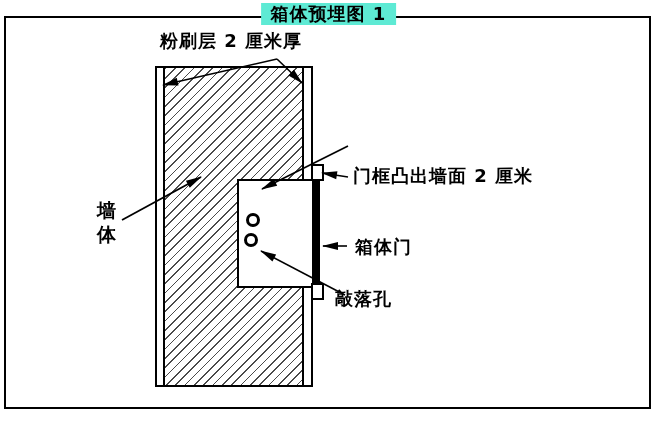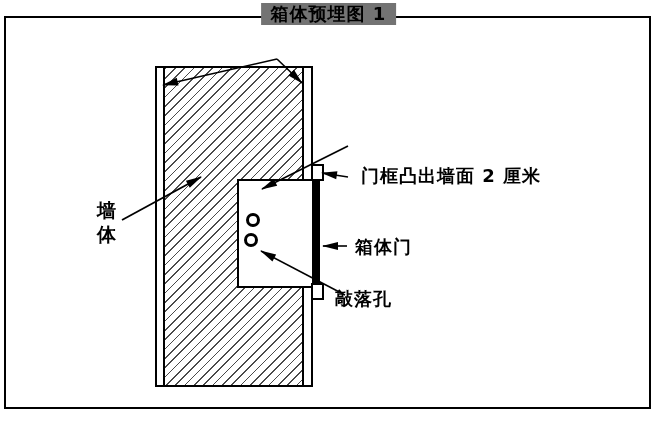--- a/index.html
+++ b/index.html
@@ -14,21 +14,21 @@
   
   .frame{
     position:absolute;left:4px;top:16px;
     width:647px;height:393px;
     border:2px solid #000;
     box-sizing:border-box;
   }
   .title{
     position:absolute;top:3px;left:50%;
     transform:translateX(-50%);
-    background:#737373;
+    background:#5eead4;
     padding:0 10px;
     font-size:18px;font-weight:bold;letter-spacing:1px;
     white-space:nowrap;line-height:22px;
     z-index:6;
   }
   
   .wall{
     position:absolute;left:155px;top:66px;
     width:158px;height:321px;
     border:2px solid #000;
@@ -86,21 +86,21 @@
   }
   .lbl{
     position:absolute;
     font-size:18px;font-weight:bold;letter-spacing:1px;
     line-height:19px;white-space:nowrap;
     z-index:6;
   }
   .lbl-plaster{left:160px;top:31px;}
   .lbl-wall{left:97px;top:198px;line-height:24px;white-space:pre-line;text-align:center;font-size:19px;}
   .lbl-embed{left:347px;top:127px;}
-  .lbl-doorframe{left:361px;top:166px;}
+  .lbl-doorframe{left:353px;top:166px;}
   .lbl-door{left:355px;top:237px;}
   .lbl-knockout{left:335px;top:289px;}
 </style>
 </head>
 <body>
 
 <div class="canvas">
 
   <div class="frame"></div>
 
@@ -127,19 +127,20 @@
     </defs>
     <line x1="277" y1="59" x2="163" y2="85" stroke="#000" stroke-width="1.6" marker-end="url(#arr)"></line>
     <line x1="277" y1="59" x2="302" y2="83" stroke="#000" stroke-width="1.6" marker-end="url(#arr)"></line>
     <line x1="122" y1="220" x2="201" y2="177" stroke="#000" stroke-width="1.8" marker-end="url(#arr)"></line>
     <line x1="348" y1="146" x2="262" y2="189" stroke="#000" stroke-width="1.6" marker-end="url(#arr)"></line>
     <line x1="348" y1="177" x2="322" y2="173" stroke="#000" stroke-width="1.6" marker-end="url(#arr)"></line>
     <line x1="347" y1="246" x2="323" y2="246" stroke="#000" stroke-width="1.6" marker-end="url(#arr)"></line>
     <line x1="345" y1="295" x2="261" y2="251" stroke="#000" stroke-width="1.6" marker-end="url(#arr)"></line>
   </svg>
 
+  <div class="lbl lbl-plaster">粉刷层 2 厘米厚</div>
   <div class="lbl lbl-wall">墙
 体</div>
   <div class="lbl lbl-doorframe">门框凸出墙面 2 厘米</div>
   <div class="lbl lbl-door">箱体门</div>
   <div class="lbl lbl-knockout">敲落孔</div>
 
 </div>
 
 </body></html>

